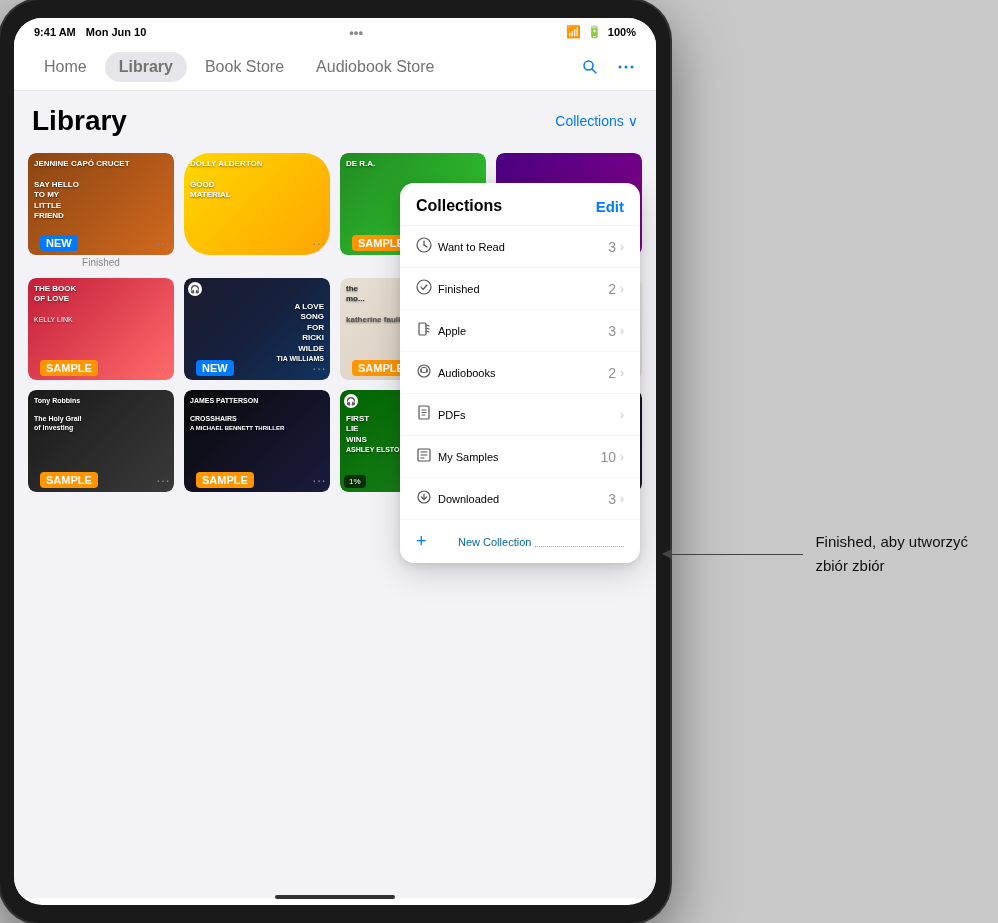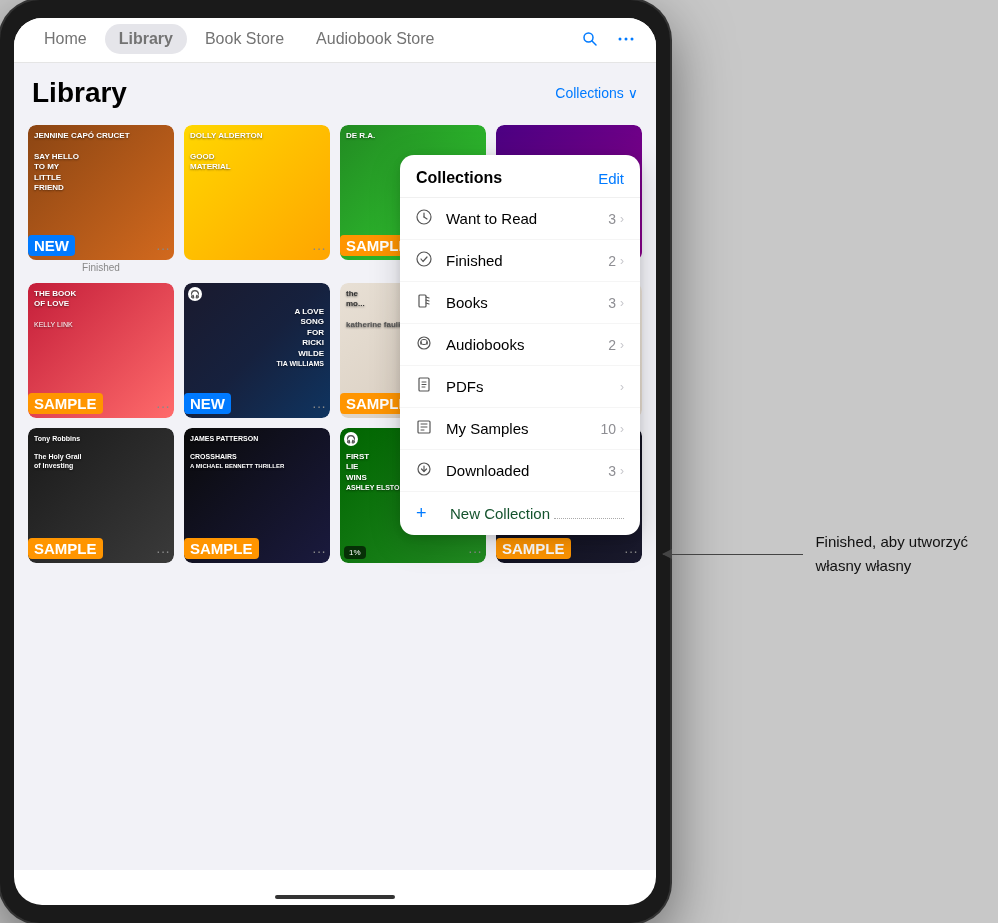--- a/index.html
+++ b/index.html
@@ -151,33 +151,33 @@
 
     .book-item {
       position: relative;
       border-radius: 8px;
       overflow: hidden;
       cursor: pointer;
     }
 
     .book-cover {
       width: 100%;
-      height: 135px;
+      height: 102px;
       border-radius: 8px;
       overflow: hidden;
       position: relative;
     }
 
     .book-badge {
       position: absolute;
       bottom: 4px;
-      left: 0;
+      left: 12px;
       padding: 2px 6px;
       border-radius: 4px;
-      font-size: 15px;
+      font-size: 11px;
       font-weight: 700;
       color: #fff;
       text-transform: uppercase;
     }
 
     .badge-new { background: #007AFF; }
     .badge-sample { background: #FF9500; }
 
     .book-menu {
       position: absolute;
@@ -190,21 +190,21 @@
 
     .book-subtitle {
       font-size: 10px;
       color: #888;
       margin-top: 2px;
       text-align: center;
     }
 
     
     .book-1 { background: linear-gradient(135deg, #8B4513 0%, #D2691E 100%); }
-    .book-2 { background: linear-gradient(135deg, #FFD700 0%, #FFA500 100%); }
+    .book-2 { background: linear-gradient(135deg, #FFD700 0%, #FFA500 100%); border-radius: 26px; }
     .book-3 { background: linear-gradient(135deg, #228B22 0%, #32CD32 100%); }
     .book-4 { background: linear-gradient(135deg, #DC143C 0%, #FF6B6B 100%); }
     .book-5 { background: linear-gradient(135deg, #FF69B4 0%, #FF1493 100%); }
     .book-6 { background: linear-gradient(135deg, #4169E1 0%, #87CEEB 100%); }
     .book-7 { background: linear-gradient(135deg, #556B2F 0%, #8FBC8F 100%); }
     .book-8 { background: linear-gradient(135deg, #2F4F4F 0%, #708090 100%); }
     .book-9 { background: linear-gradient(135deg, #8B0000 0%, #CD5C5C 100%); }
     .book-10 { background: linear-gradient(135deg, #191970 0%, #4169E1 100%); }
     .book-11 { background: linear-gradient(135deg, #006400 0%, #00CED1 100%); }
     .book-12 { background: linear-gradient(135deg, #1C1C1C 0%, #4A4A4A 100%); }
@@ -269,21 +269,21 @@
 
     .collections-title {
       font-size: 16px;
       font-weight: 700;
       color: #000;
     }
 
     .collections-edit {
       font-size: 15px;
       color: #007AFF;
-      font-weight: 400;
+      font-weight: 700;
       cursor: pointer;
     }
 
     .collection-item {
       display: flex;
       align-items: center;
       padding: 11px 16px;
       border-bottom: 1px solid #f5f5f5;
       cursor: pointer;
     }
@@ -294,23 +294,22 @@
 
     .collection-icon {
       width: 22px;
       font-size: 15px;
       color: #555;
       flex-shrink: 0;
     }
 
     .collection-name {
       flex: 1;
-      font-size: 15px;
+      font-size: 11px;
       color: #000;
-      margin-left: 8px;
     }
 
     .collection-count {
       font-size: 14px;
       color: #8e8e93;
       margin-right: 4px;
     }
 
     .collection-chevron {
       font-size: 12px;
@@ -325,23 +324,23 @@
     }
 
     .new-collection-plus {
       width: 22px;
       font-size: 18px;
       color: #007AFF;
       flex-shrink: 0;
     }
 
     .new-collection-label {
-      font-size: 15px;
-      color: #14532d;
-      margin-left: 12px;
+      font-size: 11px;
+      color: #0369a1;
+      margin-left: 20px;
     }
 
     .new-collection-dots {
       flex: 1;
       border-bottom: 1px dotted #aaa;
       margin-left: 4px;
       height: 10px;
     }
 
     
@@ -356,20 +355,32 @@
       border-radius: 3px;
     }
   </style>
 </head>
 <body>
 
 <div class="ipad-frame">
 
   <div class="ipad-screen">
 
+    <div class="status-bar">
+      <div class="status-left">
+        <span>9:41 AM</span>
+        <span style="margin-left:6px;">Mon Jun 10</span>
+      </div>
+      <div style="font-size:13px;color:#888;">•••</div>
+      <div class="status-right">
+        <span style="font-size:12px;">📶</span>
+        <span style="font-size:12px;">🔋</span>
+        <span style="font-size:11px;font-weight:600;">100%</span>
+      </div>
+    </div>
 
     <div class="nav-bar">
       <div class="nav-tabs">
         <button class="nav-tab">Home</button>
         <button class="nav-tab active">Library</button>
         <button class="nav-tab">Book Store</button>
         <button class="nav-tab">Audiobook Store</button>
       </div>
       <div style="display:flex;align-items:center;gap:8px;">
         <div class="nav-search">
@@ -531,21 +542,21 @@
 
         <div class="collection-item">
           <span class="collection-icon">
             <svg width="16" height="16" viewBox="0 0 16 16" fill="none">
               <rect x="3" y="2" width="7" height="12" rx="1" stroke="#555" stroke-width="1.2"></rect>
               <line x1="10" y1="4" x2="13" y2="5" stroke="#555" stroke-width="1.2" stroke-linecap="round"></line>
               <line x1="10" y1="7" x2="13" y2="8" stroke="#555" stroke-width="1.2" stroke-linecap="round"></line>
               <line x1="10" y1="10" x2="13" y2="11" stroke="#555" stroke-width="1.2" stroke-linecap="round"></line>
             </svg>
           </span>
-          <span class="collection-name">Books</span>
+          <span class="collection-name">Apple</span>
           <span class="collection-count">3</span>
           <span class="collection-chevron">›</span>
         </div>
 
         <div class="collection-item">
           <span class="collection-icon">
             <svg width="16" height="16" viewBox="0 0 16 16" fill="none">
               <circle cx="8" cy="8" r="6" stroke="#555" stroke-width="1.2"></circle>
               <path d="M5 6 C5 4 11 4 11 6 L11 8 C11 10 5 10 5 8 Z" stroke="#555" stroke-width="1" fill="none"></path>
               <line x1="5" y1="7" x2="5" y2="9" stroke="#555" stroke-width="1.5" stroke-linecap="round"></line>
@@ -612,15 +623,15 @@
 </div>
 
 <div style="position:absolute; right:30px; top:530px; display:flex; align-items:center; gap:0;">
   <div style="display:flex;align-items:center;">
     <div style="width:140px;height:1px;background:#444;position:relative;">
       <div style="position:absolute;left:-1px;top:-5px;width:0;height:0;border-top:5px solid transparent;border-bottom:5px solid transparent;border-right:10px solid #444;"></div>
     </div>
   </div>
   <div style="margin-left:12px;">
     <div style="font-size:15px;color:#111;line-height:1.6;">Finished, aby utworzyć</div>
-    <div style="font-size:15px;color:#111;line-height:1.6;">własny własny</div>
+    <div style="font-size:15px;color:#111;line-height:1.6;">zbiór zbiór</div>
   </div>
 </div>
 
 </body></html>

